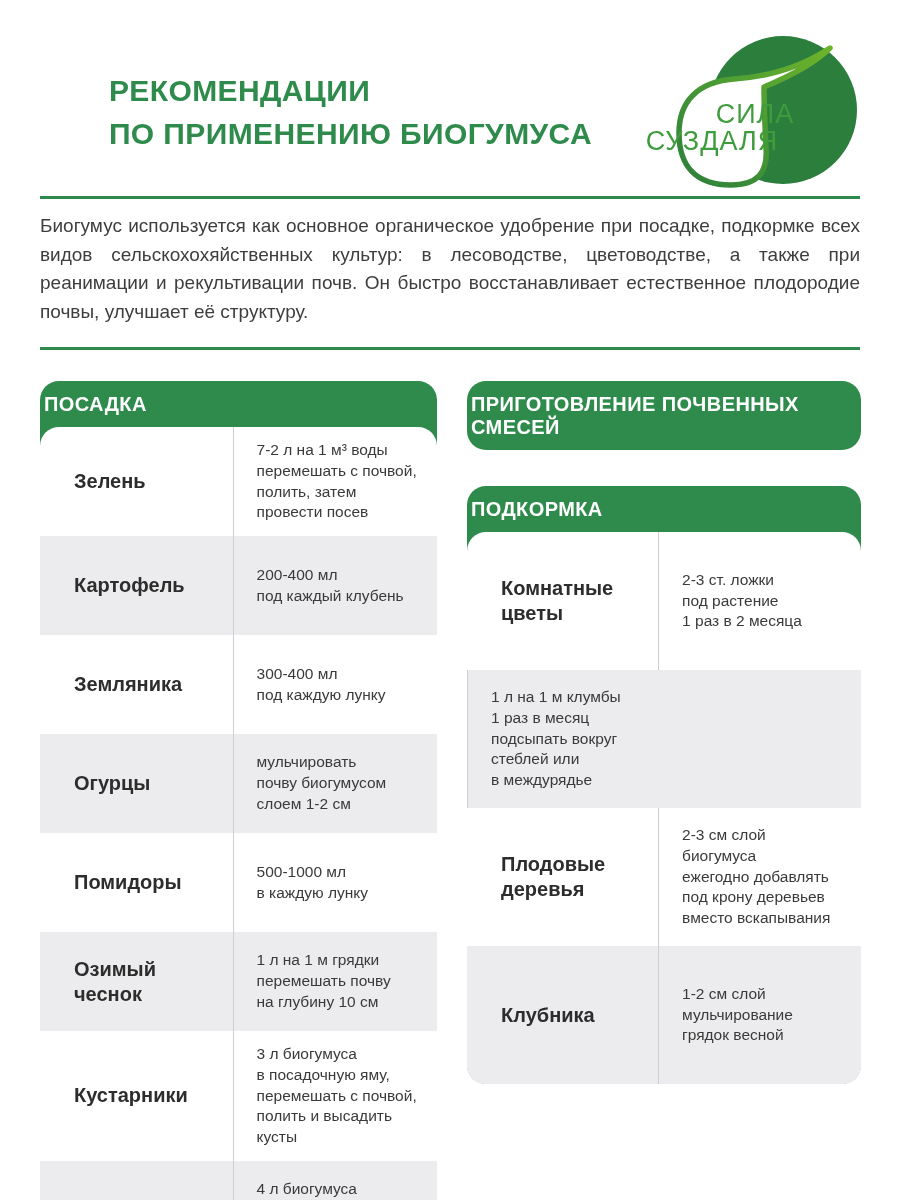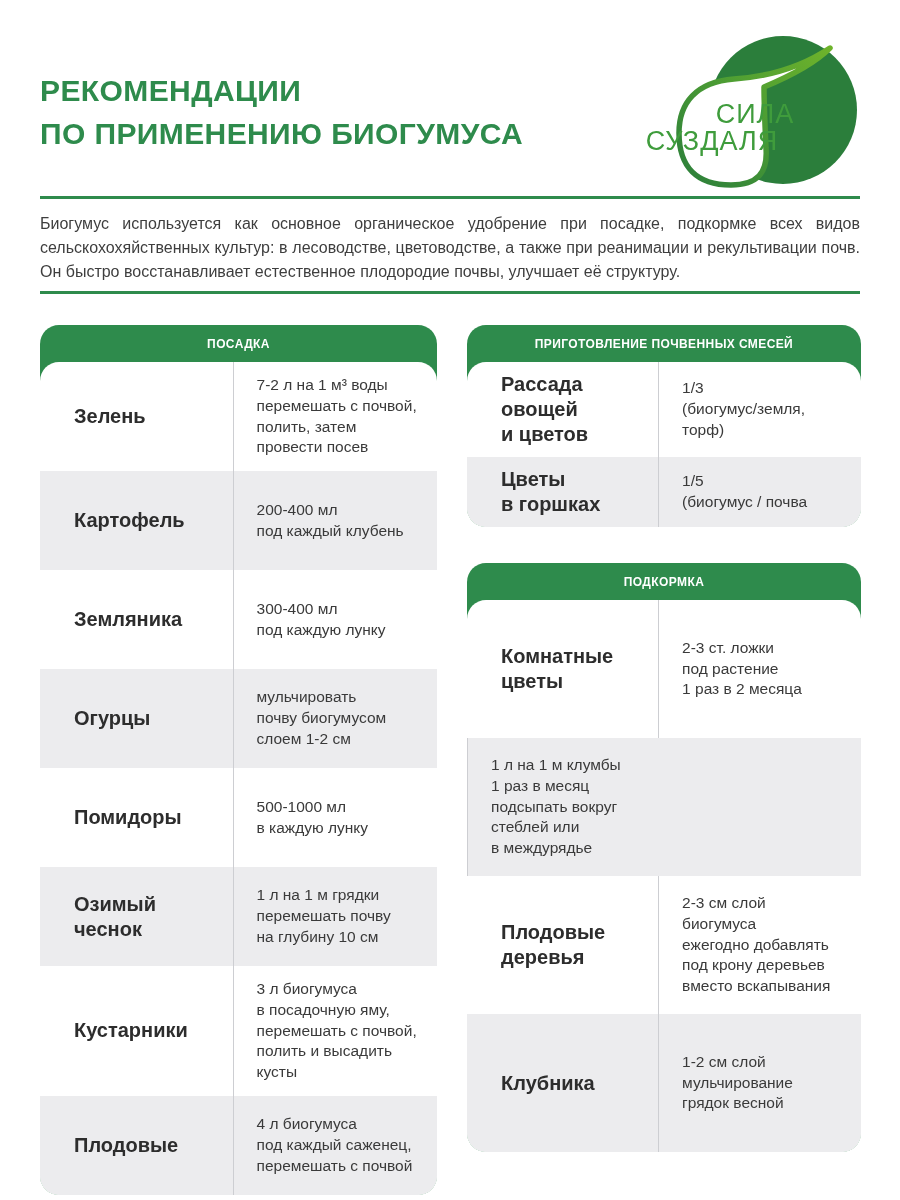--- a/index.html
+++ b/index.html
@@ -4,46 +4,46 @@
 <style>
   html,body{margin:0;padding:0;}
   body{
     width:900px;height:1200px;overflow:hidden;background:#ffffff;
     font-family:"Liberation Sans", sans-serif;
     -webkit-font-smoothing:antialiased;
   }
   .page{padding:0 40px;box-sizing:border-box;}
 
   
-  .top{display:flex;justify-content:space-between;align-items:flex-start;margin-top:26px;height:166px;}
+  .top{display:flex;justify-content:flex-end;align-items:flex-start;margin-top:26px;height:166px;}
   .title{
     margin:44px 0 0 0;font-size:30px;font-weight:700;line-height:1.42;
     letter-spacing:.4px;color:var(--green);text-transform:uppercase;
   }
   .title span{display:block;}
   .logo{width:268px;height:166px;flex:none;position:relative;}
   .logo svg{width:100%;height:100%;display:block;}
   .logo-text{font-family:"Liberation Sans",sans-serif;letter-spacing:1px;font-size:27px;fill:var(--logo_text);}
 
   
   .rule{height:3px;background:var(--green);border:none;margin:0;}
   .rule.r1{margin-top:4px;}
   .intro{
-    font-size:16px;line-height:1.5;color:#3e3e3e;text-align:justify;
-    margin:13px 0 7px 0;
+    font-size:19px;line-height:1.5;color:#3e3e3e;text-align:justify;
+    margin:13px 0 21px 0;
   }
 
   
   .columns{display:flex;gap:30px;margin-top:31px;align-items:flex-start;}
   .col-left{width:397px;flex:none;}
   .col-right{width:394px;flex:none;margin-top:0;display:flex;flex-direction:column;gap:36px;}
 
   .card{background:var(--green);border-radius:19px;}
   .card-header{
-    color:#fff;font-weight:700;font-size:12px;text-align:center;
+    color:#fff;font-weight:700;font-size:20px;
     padding:12px 4px 11px 4px;letter-spacing:.4px;text-transform:uppercase;
   }
   .card-body{background:#fff;border-radius:19px;overflow:hidden;}
   .row{display:flex;align-items:stretch;}
   .row.alt{background:var(--row_alt);}
   .cell{display:flex;flex-direction:column;justify-content:center;white-space:pre-line;box-sizing:border-box;}
   .cell.label{
     width:48.5%;padding:10px 8px 10px 34px;
     font-weight:700;font-size:20px;color:#2d2d2d;line-height:1.25;
   }
@@ -148,35 +148,20 @@
 под каждый саженец,
 перемешать с почвой</div>
         </div>
       </div>
     </section>
 
     <div class="col-right">
 
       <section class="card mixes">
         <div class="card-header">ПРИГОТОВЛЕНИЕ ПОЧВЕННЫХ СМЕСЕЙ</div>
-        <div class="card-body">
-          <div class="row row-a">
-            <div class="cell label">Рассада овощей
-и цветов</div>
-            <div class="cell value">1/3
-(биогумус/земля,
-торф)</div>
-          </div>
-          <div class="row row-b alt">
-            <div class="cell label">Цветы
-в горшках</div>
-            <div class="cell value">1/5
-(биогумус / почва</div>
-          </div>
-        </div>
       </section>
 
       <section class="card feeding">
         <div class="card-header">ПОДКОРМКА</div>
         <div class="card-body">
           <div class="row">
             <div class="cell label">Комнатные
 цветы</div>
             <div class="cell value">2-3 ст. ложки
 под растение

